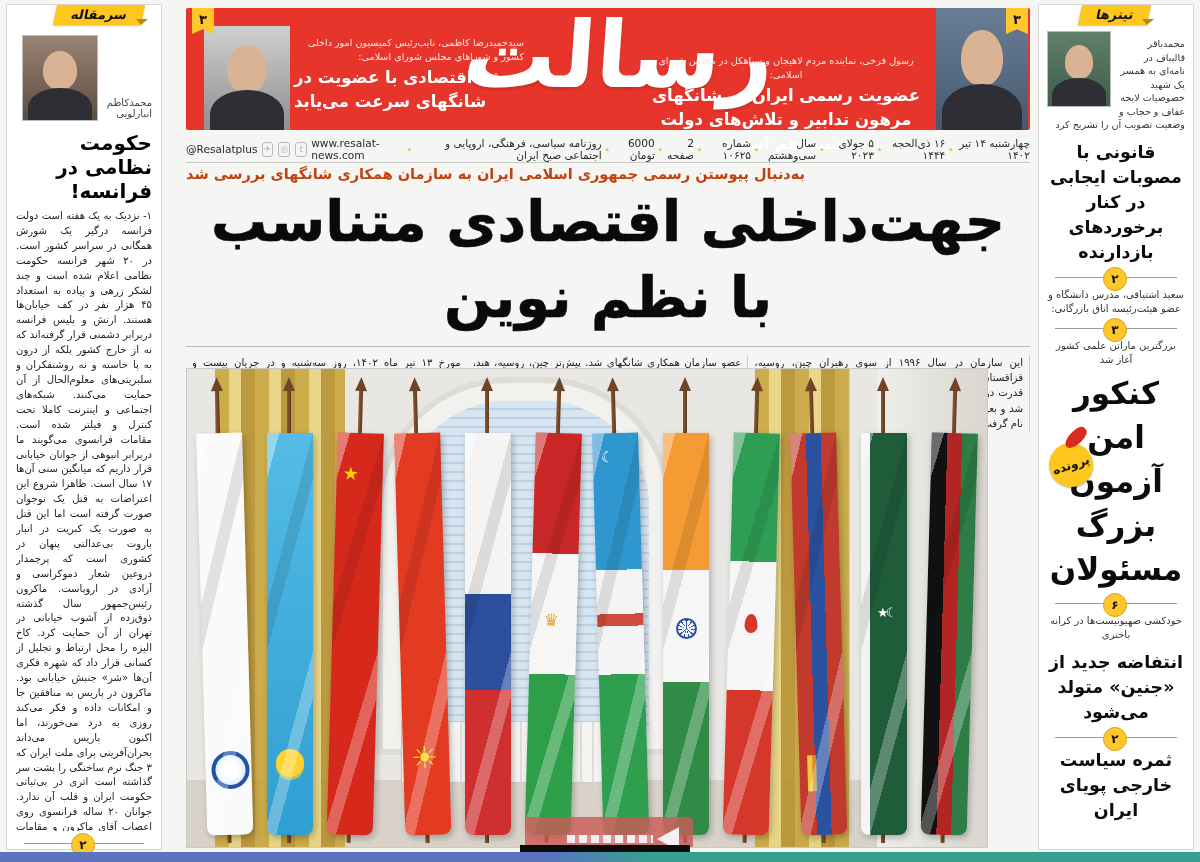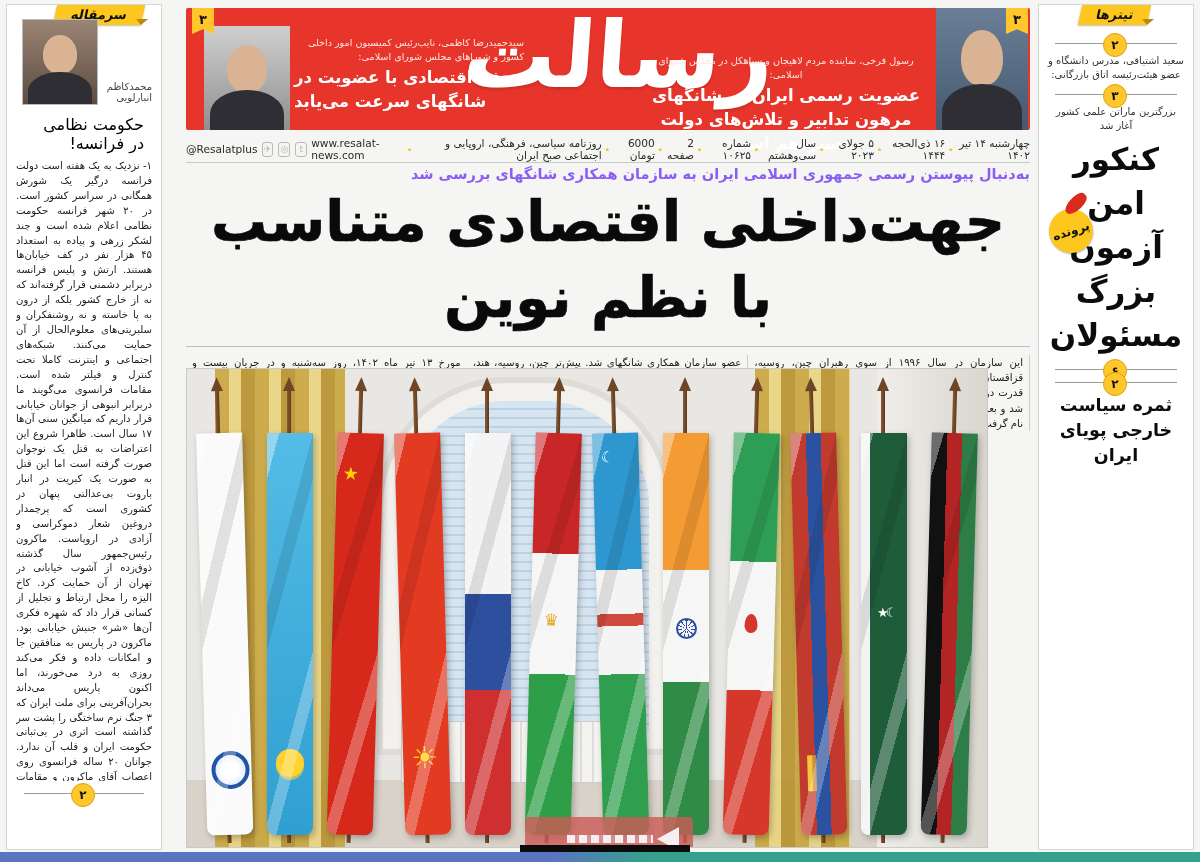--- a/index.html
+++ b/index.html
@@ -24,24 +24,24 @@
   .portrait::before{content:"";position:absolute;left:50%;top:18%;width:46%;height:46%;margin-left:-23%;
     border-radius:50% 50% 46% 46%;background:#d9b394;}
   .portrait::after{content:"";position:absolute;left:50%;bottom:-8%;width:86%;height:46%;margin-left:-43%;
     border-radius:50% 50% 0 0;background:#2e2e34;}
   .p-green{background:linear-gradient(180deg,#61806a,#3f5d49);}
   .p-warm{background:linear-gradient(180deg,#9a8474,#5d4c41);}
   .p-blue{background:linear-gradient(180deg,#6a7f97,#45586e);}
   .story-title{font-weight:bold;color:#0c0c0c;}
 
   
-  #col-editorial .inner{padding:14px 9px 4px;}
+  #col-editorial .inner{padding:30px 9px 4px;}
   .ed-photo{width:74px;height:84px;float:right;margin-left:6px;border:1px solid #bbb;}
   .ed-author{font-size:10px;color:#444;padding-top:62px;}
-  .ed-title{font-size:16px;font-weight:normal;margin:8px 8px 6px;letter-spacing:-.3px;}
+  .ed-title{font-size:20px;font-weight:bold;margin:8px 0 6px;letter-spacing:-.3px;}
   .ed-body{font-size:10.1px;line-height:14.9px;text-align:justify;color:#1c1c1c;height:622px;overflow:hidden;}
 
   
   #col-headlines .inner{padding:26px 8px 4px;}
   .hl-photo{width:62px;height:74px;float:left;margin-right:5px;border:1px solid #bbb;}
   .hl-kicker{font-size:9.6px;line-height:13.5px;color:#333;padding-top:6px;}
   .hl-title{font-size:17.5px;line-height:25px;text-align:center;margin-top:8px;letter-spacing:-.4px;}
   .hl-kicker-c{font-size:10px;line-height:14px;color:#333;text-align:center;margin-top:2px;}
   .hl-big{font-size:31px;line-height:44px;text-align:center;letter-spacing:-.5px;margin-top:4px;}
   .tag-circle{position:absolute;left:2px;top:104px;width:44px;height:44px;border-radius:50%;background:#fdc71e;
@@ -64,21 +64,21 @@
   .mast-block-r .mast-kicker,.mast-block-r .mast-title{text-align:center;}
 
   #dateline{left:186px;top:136px;width:844px;height:26px;font-size:10.6px;color:#2a2a2a;
     display:flex;align-items:center;justify-content:center;gap:3px;border-bottom:1px solid #c9c9c7;}
   #dateline .star{color:#f2b90b;font-size:9px;}
   .soc{display:inline-block;width:13px;height:13px;border:1px solid #b9b9b9;border-radius:3px;color:#b9b9b9;
     font-size:9px;line-height:12px;text-align:center;margin:0 1px;}
 
   
   #lead{left:186px;top:166px;width:844px;}
-  #lead-kicker{text-align:right;font-size:14.5px;font-weight:bold;color:#8b5cf6;}
+  #lead-kicker{text-align:left;font-size:14.5px;font-weight:bold;color:#c2410c;}
   #lead-headline{text-align:center;font-size:56px;line-height:76px;font-weight:bold;color:#0a0a0a;letter-spacing:-1.5px;
     -webkit-text-stroke:.6px #0a0a0a;margin-top:2px;}
   #lead-cols{display:flex;flex-direction:row-reverse;gap:0;border-top:1px solid #bbb;margin-top:10px;padding-top:8px;}
   .lead-col{flex:1;font-size:10.2px;line-height:15.2px;text-align:justify;color:#1b1b1b;padding:0 6px;position:relative;}
   .lead-col + .lead-col{border-right:1px solid #ccc;}
   #lead-badge{position:absolute;bottom:-2px;left:8px;width:22px;height:22px;border-radius:50%;background:#ffc72c;
     border:1px solid #d9a40f;font-size:12px;font-weight:bold;line-height:22px;text-align:center;}
 
   
   #photo{left:186px;top:368px;width:800px;height:478px;border:1px solid #c9c9c7;background:
@@ -315,40 +315,50 @@
       <div class="sep">
         <span class="sepnum">۲</span>
       </div>
     </div>
   </div>
 
   <div id="col-headlines" class="sidecol">
     <div class="ribbon" style="right:44px;">تیترها</div>
     <div class="inner">
 
+      <div class="clearfix">
+        <div class="hl-photo portrait p-green"></div>
+        <div class="hl-kicker">محمدباقر قالیباف در نامه‌ای به همسر یک شهید خصوصیات لایحه عفاف و حجاب و وضعیت تصویب آن را تشریح کرد</div>
+        <div style="clear:both;"></div>
+        <div class="hl-title story-title">قانونی با مصوبات ایجابی در کنار برخوردهای بازدارنده</div>
+      </div>
       <div class="sep">
         <span class="sepnum">۲</span>
       </div>
 
       <div>
         <div class="hl-kicker-c">سعید اشتیاقی، مدرس دانشگاه و عضو هیئت‌رئیسه اتاق بازرگانی:</div>
       </div>
       <div class="sep">
         <span class="sepnum">۳</span>
       </div>
 
       <div style="position:relative;">
         <div class="hl-kicker-c">بزرگترین ماراتن علمی کشور آغاز شد</div>
         <div class="hl-big story-title">کنکور امن آزمون بزرگ مسئولان</div>
         <div class="tag-circle">پرونده</div>
       </div>
       <div class="sep">
         <span class="sepnum">۶</span>
       </div>
 
+      <div>
+        <div class="hl-kicker-c">خودکشی صهیونیست‌ها در کرانه باختری</div>
+        <div class="hl-title story-title">انتفاضه جدید از «جنین» متولد می‌شود</div>
+      </div>
       <div class="sep">
         <span class="sepnum">۲</span>
       </div>
 
       <div>
         <div class="hl-title story-title" style="margin-top:0;">ثمره سیاست خارجی پویای ایران</div>
       </div>
 
     </div>
   </div>

